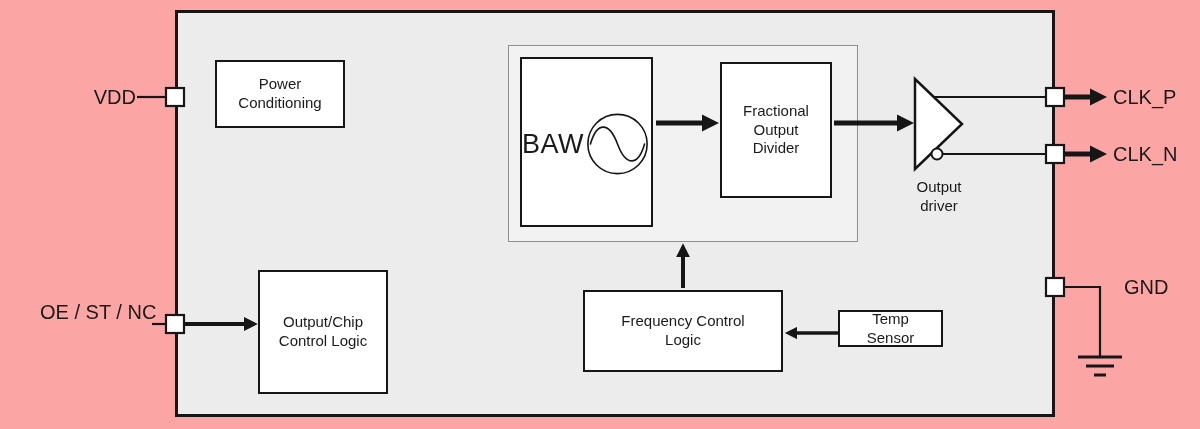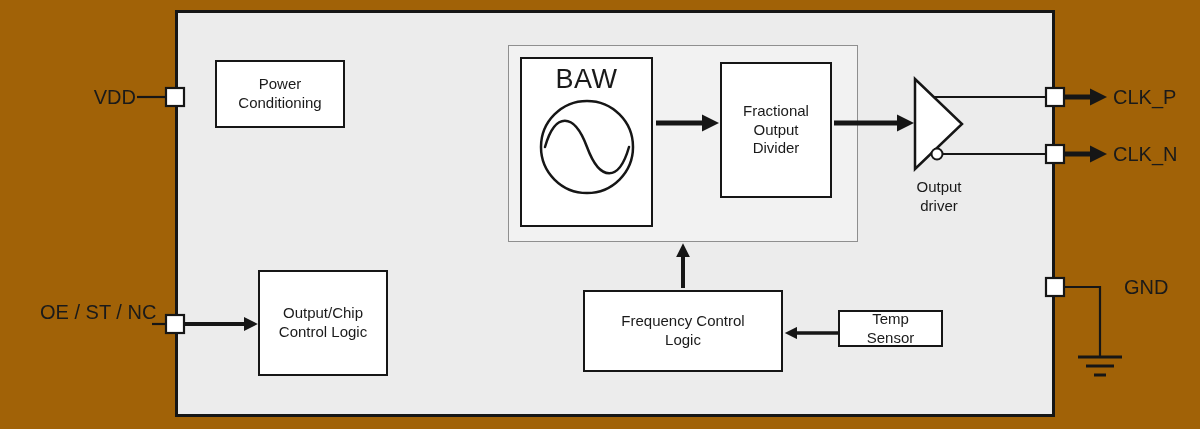--- a/index.html
+++ b/index.html
@@ -2,46 +2,46 @@
 <html><head>
 <meta charset="utf-8">
 <style>
   html,body{margin:0;padding:0;background:#ffffff;}
   #canvas{
     position:relative;
     width:1200px;height:429px;
     font-family:"Liberation Sans","DejaVu Sans",sans-serif;
     color:#1a1a1a;
     overflow:hidden;
-    background:#a16207;
+    background:#fca5a5;
   }
   .abs{position:absolute;box-sizing:border-box;}
   .chip{
     left:175px;top:10px;width:880px;height:407px;
     background:#ececec;border:3px solid #161616;
   }
   .inner-region{
     left:508px;top:45px;width:350px;height:197px;
     background:#f2f2f2;border:1px solid #8f8f8f;
   }
   .block{
     background:#ffffff;border:2px solid #161616;
     display:flex;align-items:center;justify-content:center;
     text-align:center;font-size:15px;line-height:1.25;
   }
   .lbl{white-space:pre-line;}
   .pc{left:215px;top:60px;width:130px;height:68px;}
   .fod{left:720px;top:62px;width:112px;height:136px;}
-  .occl{left:258px;top:270px;width:130px;height:106px;}
+  .occl{left:258px;top:270px;width:130px;height:124px;}
   .fcl{left:583px;top:290px;width:200px;height:82px;}
   .temp{left:838px;top:310px;width:105px;height:37px;}
   .baw-block{
     left:520px;top:57px;width:133px;height:170px;
     background:#ffffff;border:2px solid #161616;
-    display:flex;flex-direction:column;align-items:center;
+    display:flex;flex-direction:row;align-items:center;
     padding-top:4px;
   }
   .baw-title{font-size:27px;line-height:32px;letter-spacing:0.5px;}
   .pinlabel{
     font-size:20px;line-height:18px;height:18px;
     white-space:nowrap;
   }
   .right-align{text-align:right;}
   .driver-label{
     left:893px;top:178px;width:92px;

